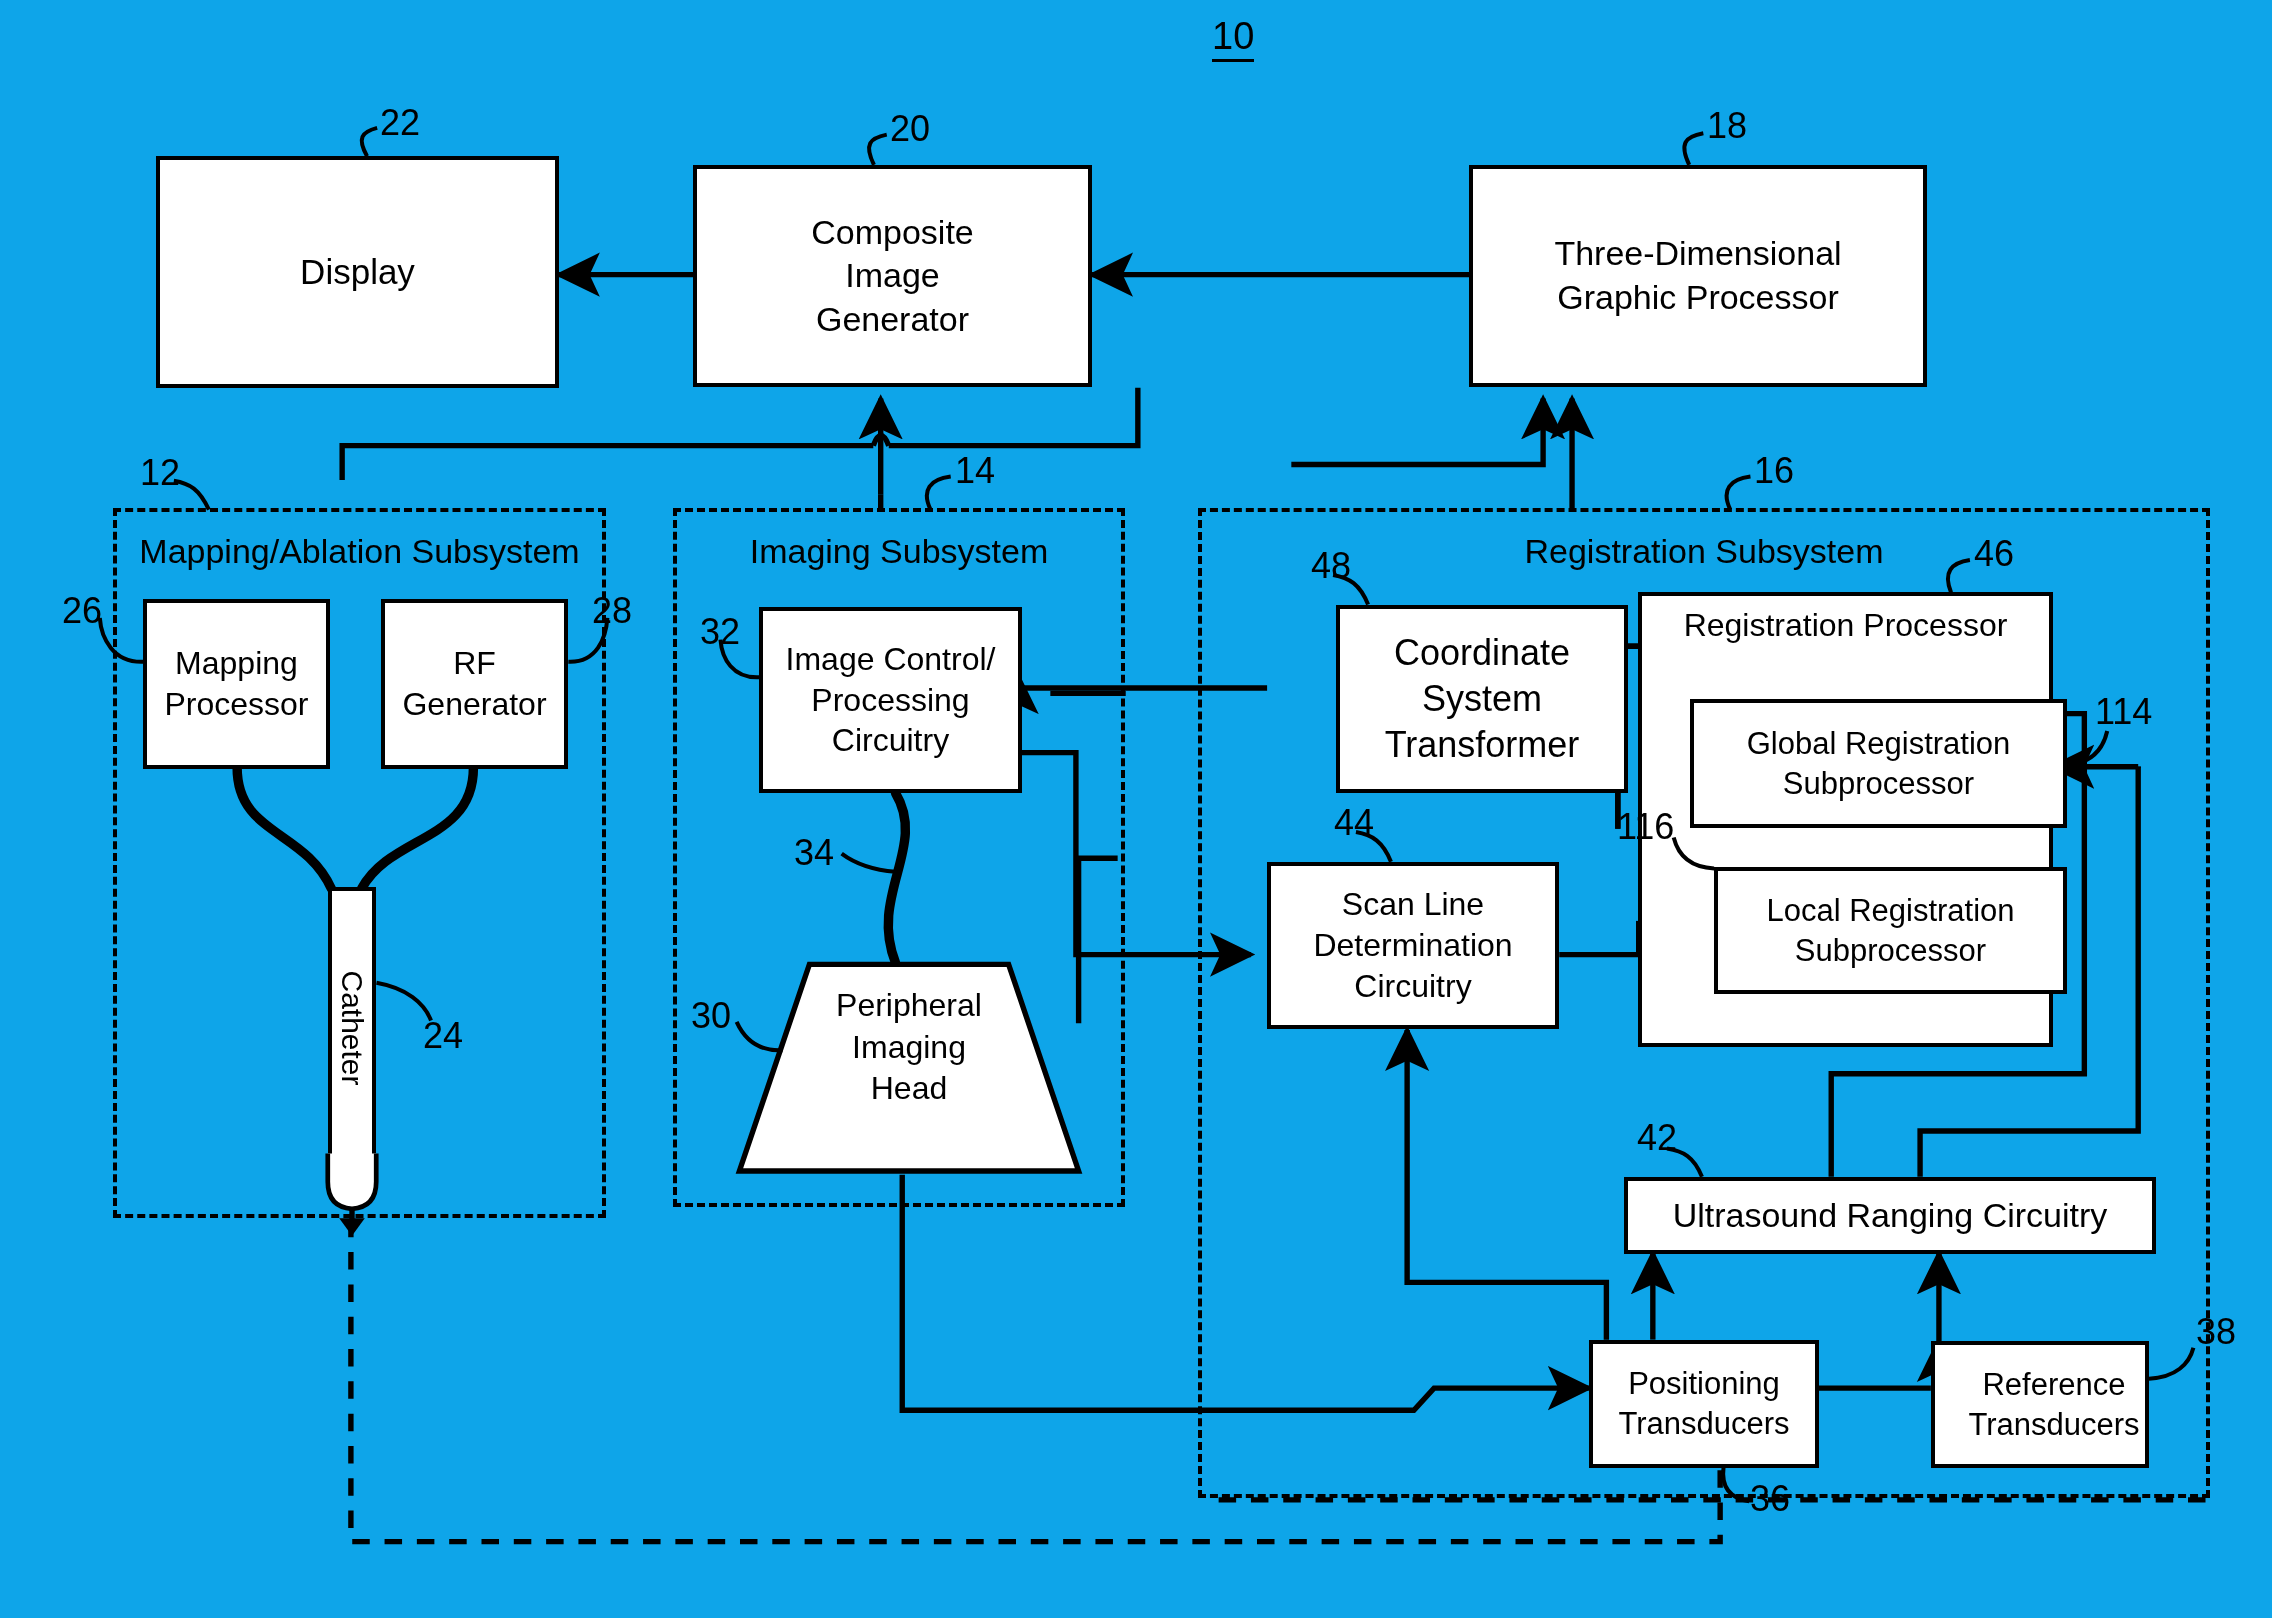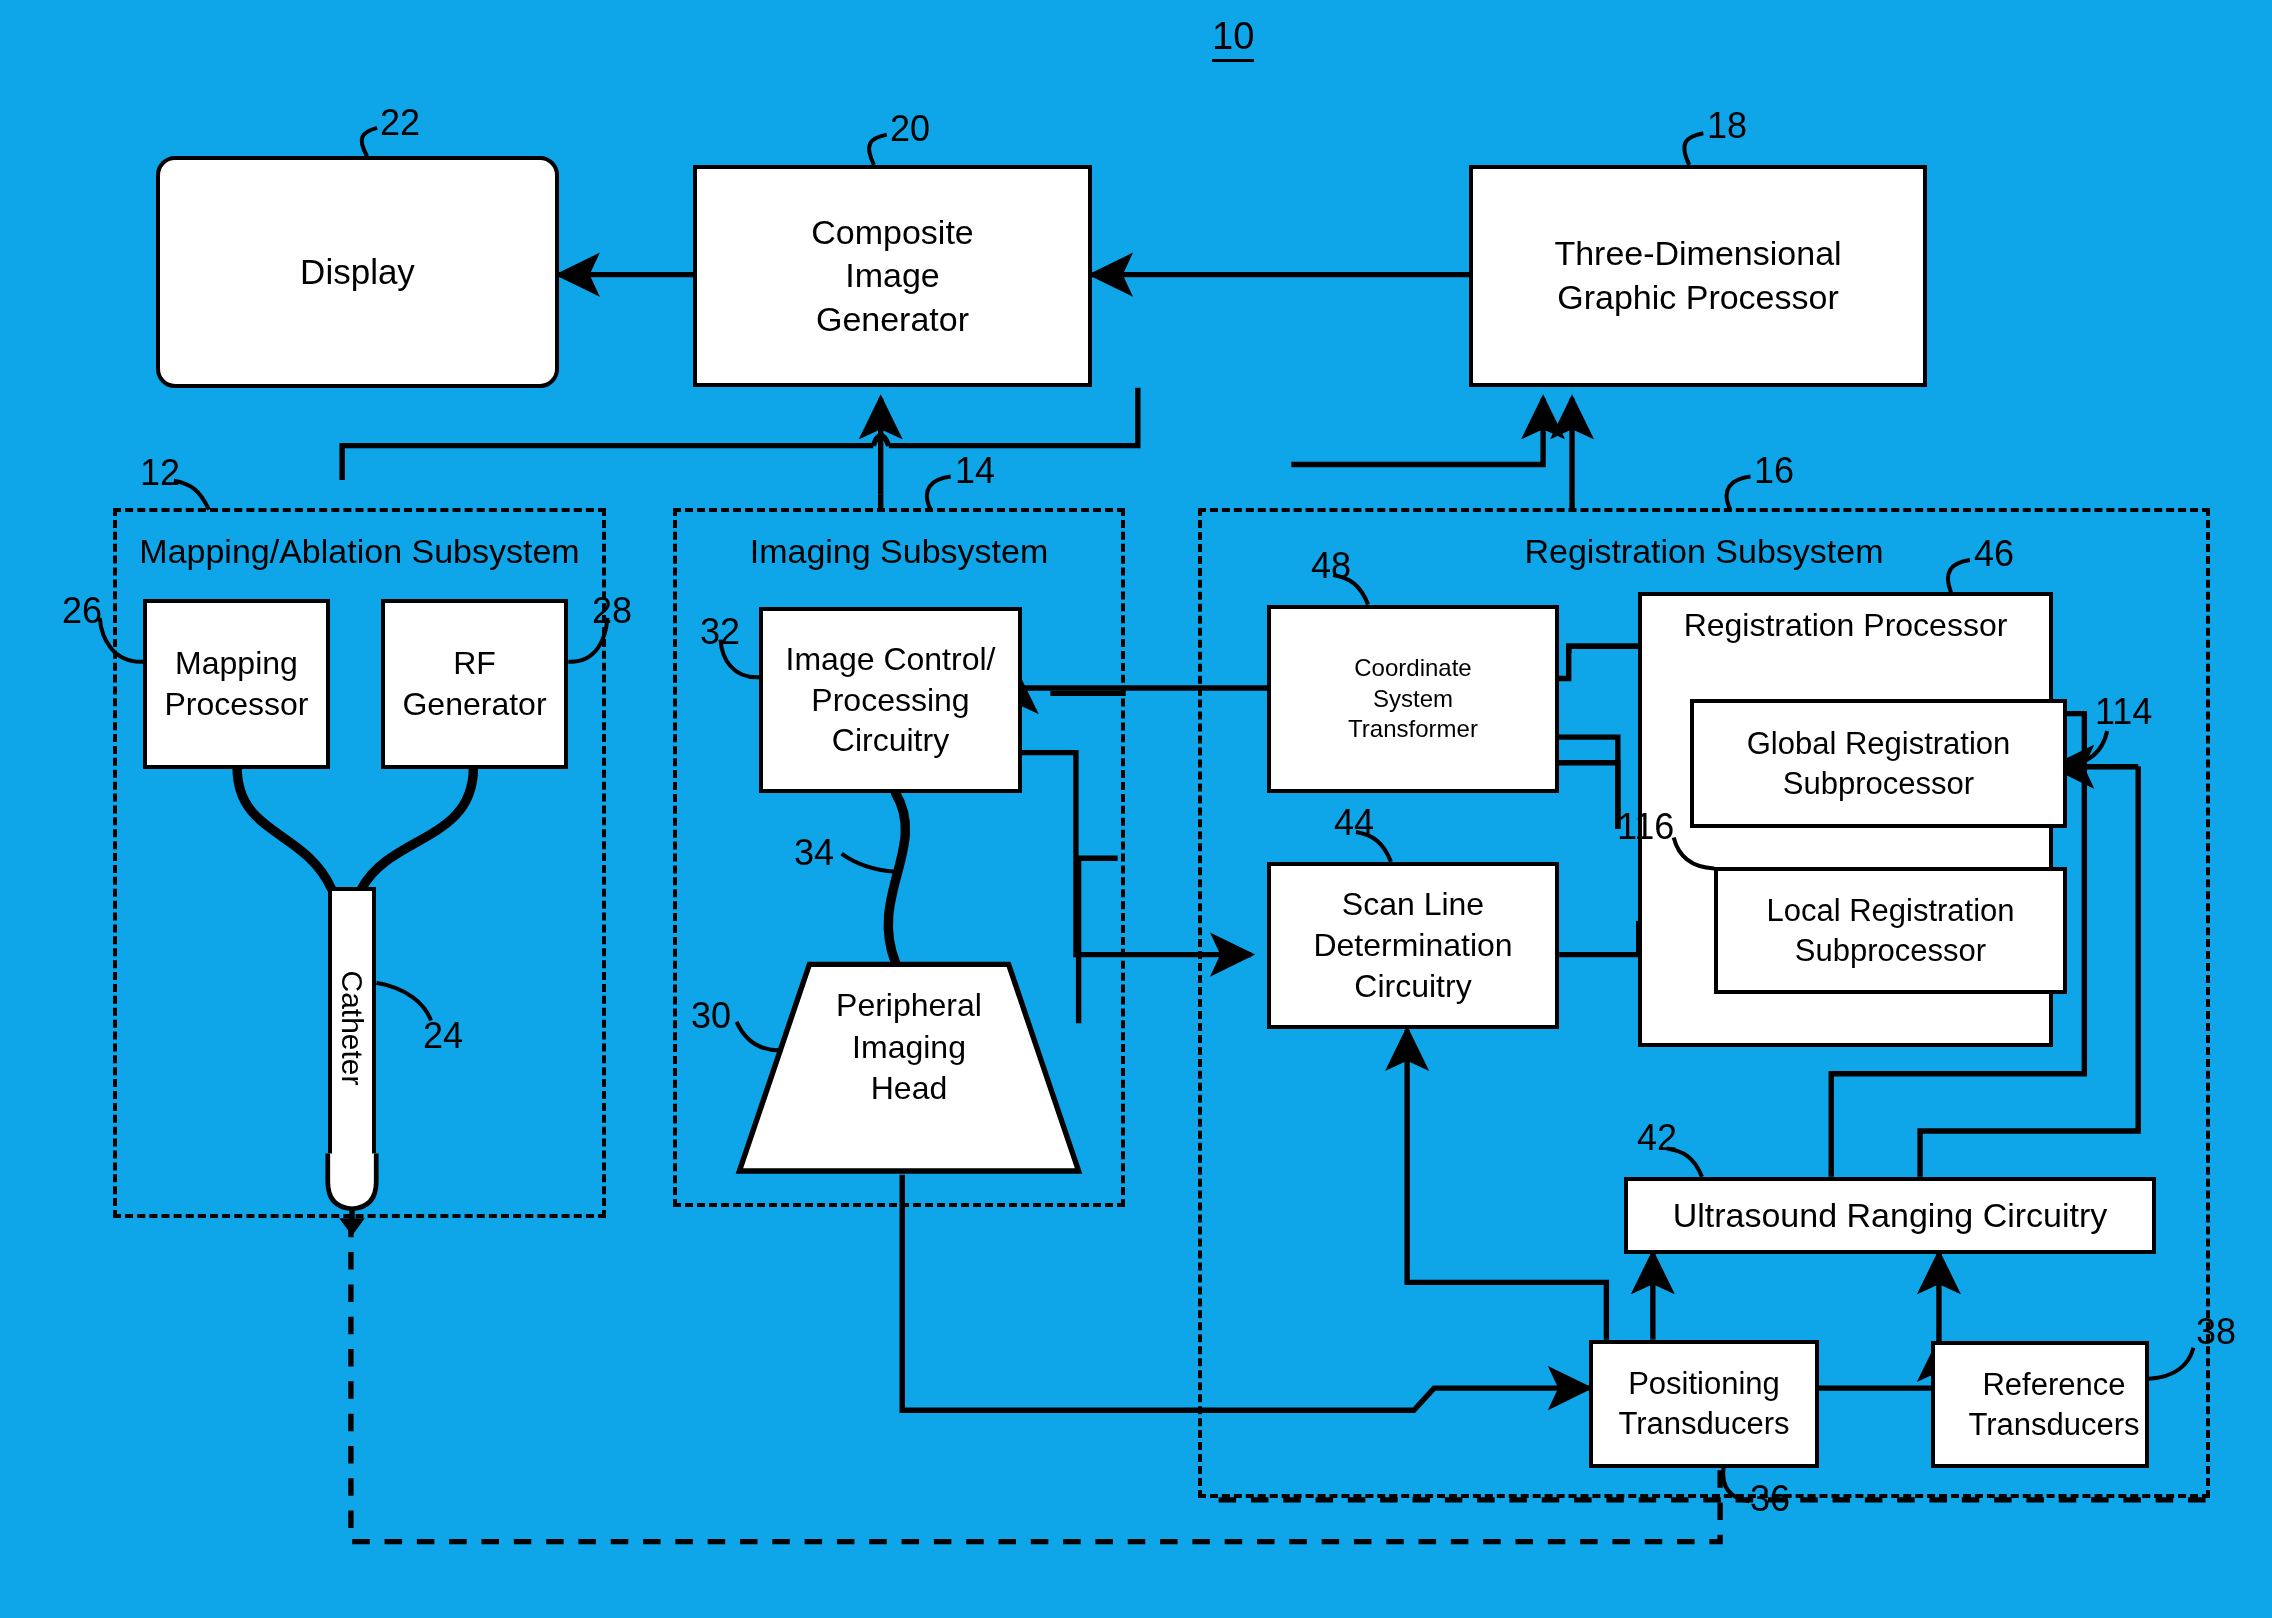--- a/index.html
+++ b/index.html
@@ -200,21 +200,21 @@
 
     <path class="w" d="M1672,1030 L1560,1030"></path>
 
   </svg>
 
   <svg class="wires" viewBox="0 0 3376 2405">
     <path d="M521,1812 L521,2290 L2555,2290 L2555,2095" stroke="#000" stroke-width="8" fill="none" stroke-dasharray="26 22"></path>
     <path d="M1810,2228 L3284,2228" stroke="#000" stroke-width="8" fill="none" stroke-dasharray="26 22"></path>
   </svg>
 
-  <div class="box" style="left:156px;top:156px;width:403px;height:232px;font-size:35px;border-radius:19px;">
+  <div class="box" style="left:156px;top:156px;width:403px;height:232px;font-size:35px;">
     <span class="lbl">Display</span>
   </div>
 
   <div class="box" style="left:693px;top:165px;width:399px;height:222px;font-size:34px;">
     <span class="lbl">Composite
 Image
 Generator</span>
   </div>
 
   <div class="box" style="left:1469px;top:165px;width:458px;height:222px;font-size:34px;">
@@ -249,21 +249,21 @@
 
   <div id="pihead" style="left:734px;top:961px;width:350px;height:214px;">
     <svg width="350" height="214" viewBox="0 0 520 318">
       <path d="M112,5 L408,5 L512,312 L8,312 z" stroke="#000" stroke-width="8" fill="#fff"></path>
     </svg>
     <span class="ptxt" style="top:24px;font-size:32px;">Peripheral
 Imaging
 Head</span>
   </div>
 
-  <div class="box" style="left:1267px;top:605px;width:292px;height:188px;font-size:24px;">
+  <div class="box" style="left:1336px;top:605px;width:292px;height:188px;font-size:36px;">
     <span class="lbl">Coordinate
 System
 Transformer</span>
   </div>
 
   <div class="box" style="left:1267px;top:862px;width:292px;height:167px;font-size:32px;">
     <span class="lbl">Scan Line
 Determination
 Circuitry</span>
   </div>

